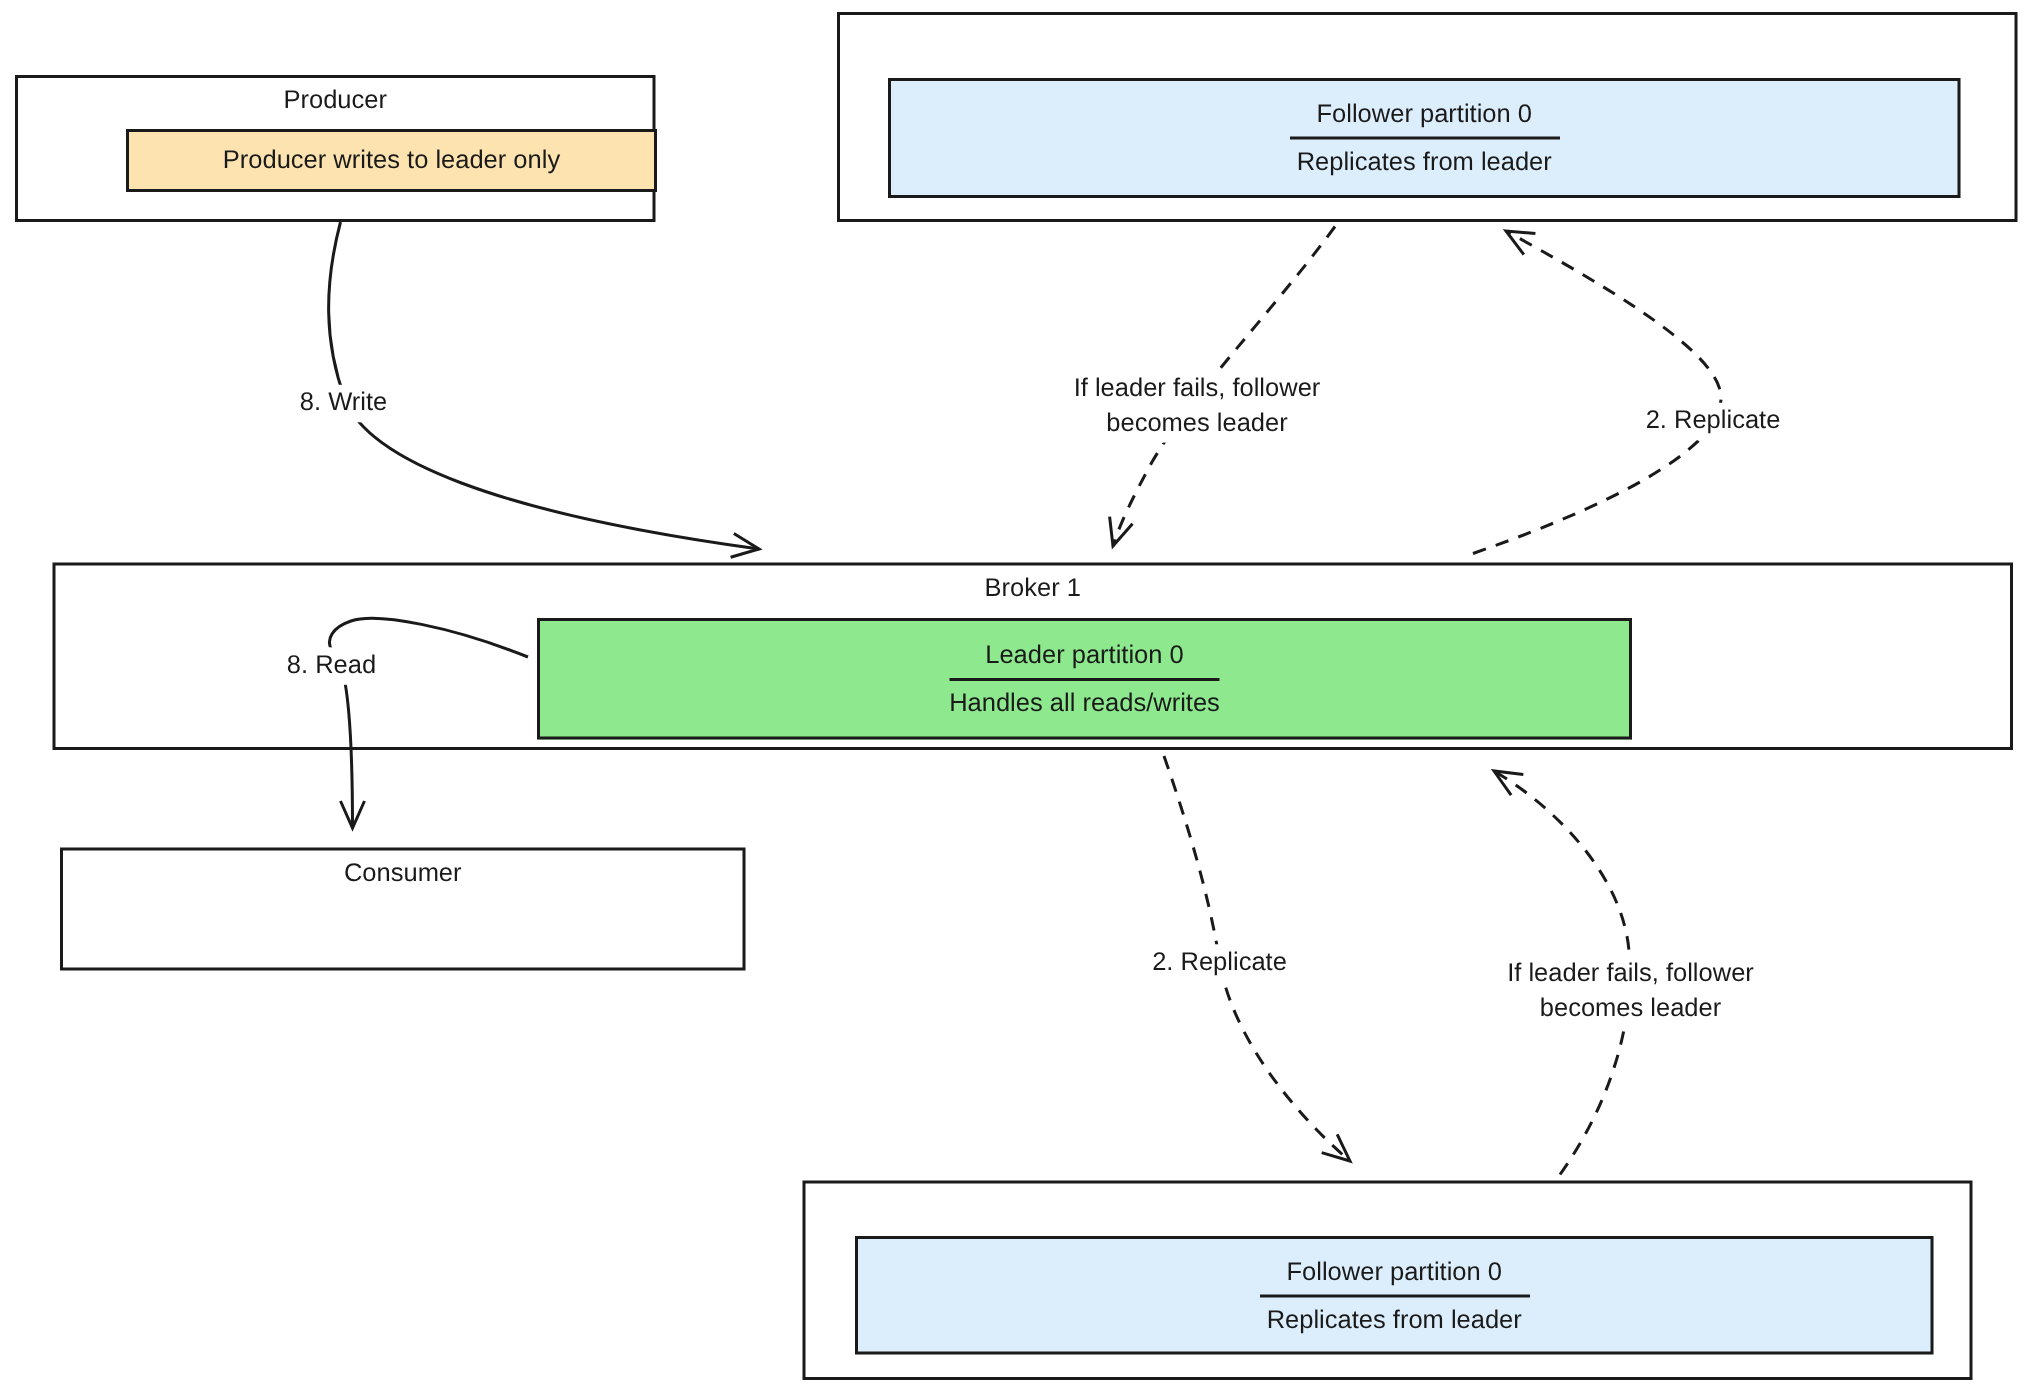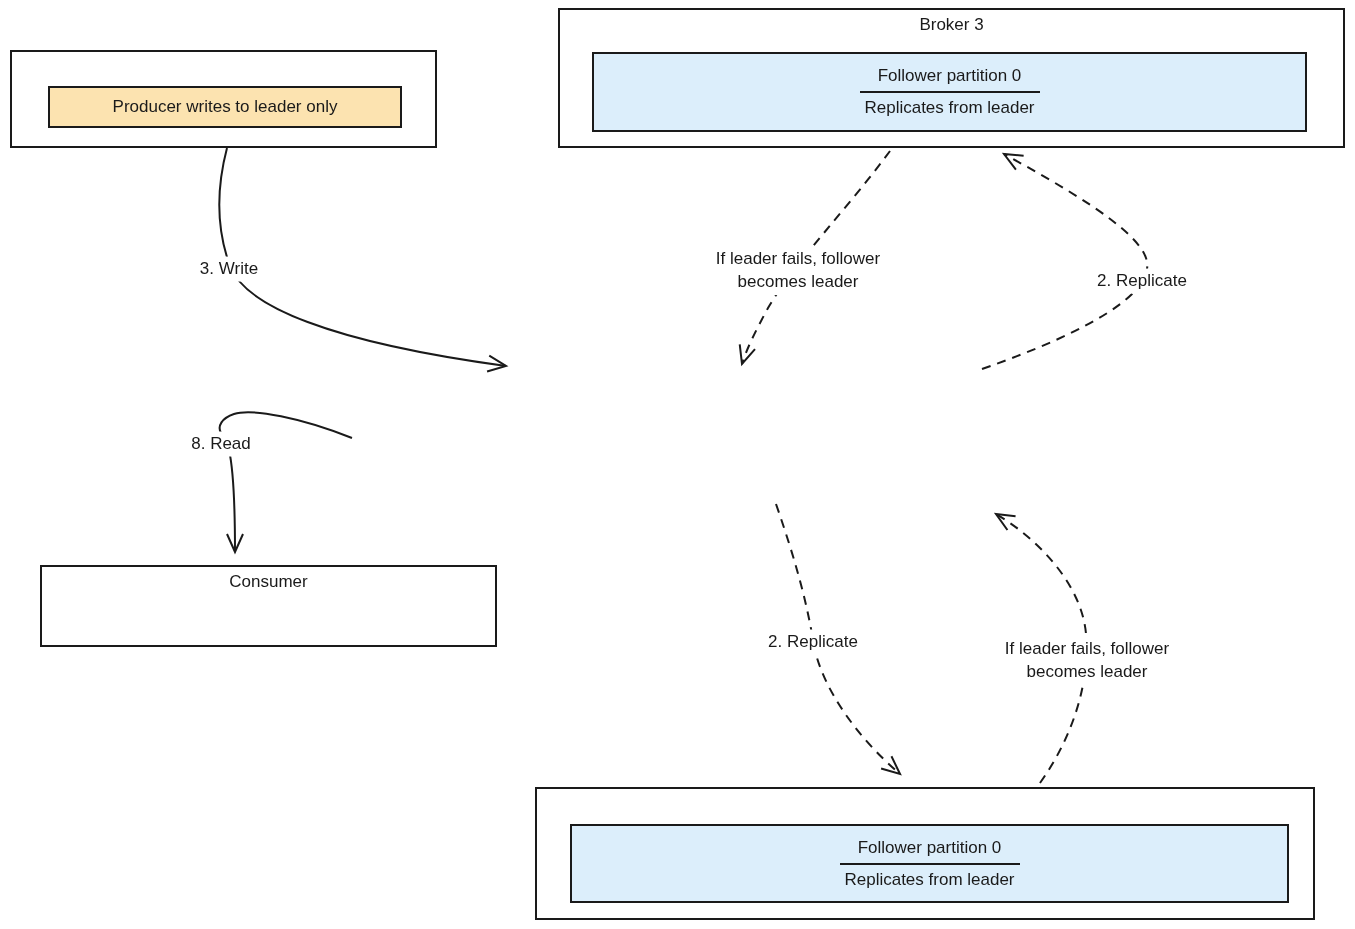--- a/index.html
+++ b/index.html
@@ -19,47 +19,55 @@
     position:absolute;border:2px solid #1a1a1a;box-sizing:border-box;
     display:flex;flex-direction:column;align-items:center;justify-content:center;
     gap:5px;font-size:17px;text-align:center;
   }
   .partition.follower{background:#dceefb;}
   .partition.leader{background:#8de88e;}
   .partition .divider{width:180px;height:2px;background:#1a1a1a;}
   .note{
     position:absolute;border:2px solid #1a1a1a;box-sizing:border-box;
     background:#fce3b0;display:flex;align-items:center;justify-content:center;
-    font-size:17px;text-align:center;
+    font-size:17px;text-align:center;margin-left:36px;
   }
   svg.arrows{position:absolute;left:0;top:0;pointer-events:none;}
   .edge-label{
     position:absolute;transform:translate(-50%,-50%);
     background:#ffffff;padding:1px 4px;font-size:17px;text-align:center;
     white-space:pre-line;line-height:1.35;
   }
 </style>
 </head>
 <body>
 
 <div class="stage">
 
   <div class="node" style="left:10px;top:50px;width:427px;height:98px;">
+    <div class="node-title">Producer</div>
     <div class="note" style="left:36px;top:34px;width:354px;height:42px;">Producer writes to leader only</div>
   </div>
 
   <div class="node" style="left:558px;top:8px;width:787px;height:140px;">
-    <div class="node-title">Broker 3</div>
     <div class="partition follower" style="left:32px;top:42px;width:715px;height:80px;">
       <div>Follower partition 0</div>
       <div class="divider"></div>
       <div>Replicates from leader</div>
     </div>
   </div>
 
+  <div class="node" style="left:35px;top:375px;width:1307px;height:125px;">
+    <div class="node-title">Broker 1</div>
+    <div class="partition leader" style="left:321px;top:35px;width:730px;height:81px;">
+      <div>Leader partition 0</div>
+      <div class="divider"></div>
+      <div>Handles all reads/writes</div>
+    </div>
+  </div>
 
   <div class="node" style="left:40px;top:565px;width:457px;height:82px;">
     <div class="node-title">Consumer</div>
   </div>
 
   <div class="node" style="left:535px;top:787px;width:780px;height:133px;">
     <div class="partition follower" style="left:33px;top:35px;width:719px;height:79px;">
       <div>Follower partition 0</div>
       <div class="divider"></div>
       <div>Replicates from leader</div>
@@ -79,21 +87,21 @@
 
     <path d="M 890 151 C 848 208 795 262 768 308 C 756 330 747 348 742 364" fill="none" stroke="#1a1a1a" stroke-width="2" stroke-dasharray="9 7" marker-end="url(#oa)"></path>
 
     <path d="M 982 369 C 1088 332 1158 292 1146 258 C 1136 228 1062 186 1004 154" fill="none" stroke="#1a1a1a" stroke-width="2" stroke-dasharray="9 7" marker-end="url(#oa)"></path>
 
     <path d="M 776 504 C 794 556 806 598 813 640 C 820 688 860 740 900 774" fill="none" stroke="#1a1a1a" stroke-width="2" stroke-dasharray="9 7" marker-end="url(#oa)"></path>
 
     <path d="M 1040 783 C 1072 738 1090 684 1086 634 C 1082 586 1040 540 996 514" fill="none" stroke="#1a1a1a" stroke-width="2" stroke-dasharray="9 7" marker-end="url(#oa)"></path>
   </svg>
 
-  <div class="edge-label" style="left:229px;top:269px;">3. Write</div>
+  <div class="edge-label" style="left:229px;top:269px;">8. Write</div>
 
   <div class="edge-label" style="left:221px;top:444px;">8. Read</div>
 
   <div class="edge-label" style="left:798px;top:271px;">If leader fails, follower
 becomes leader</div>
 
   <div class="edge-label" style="left:1142px;top:281px;">2. Replicate</div>
 
   <div class="edge-label" style="left:813px;top:642px;">2. Replicate</div>
 

